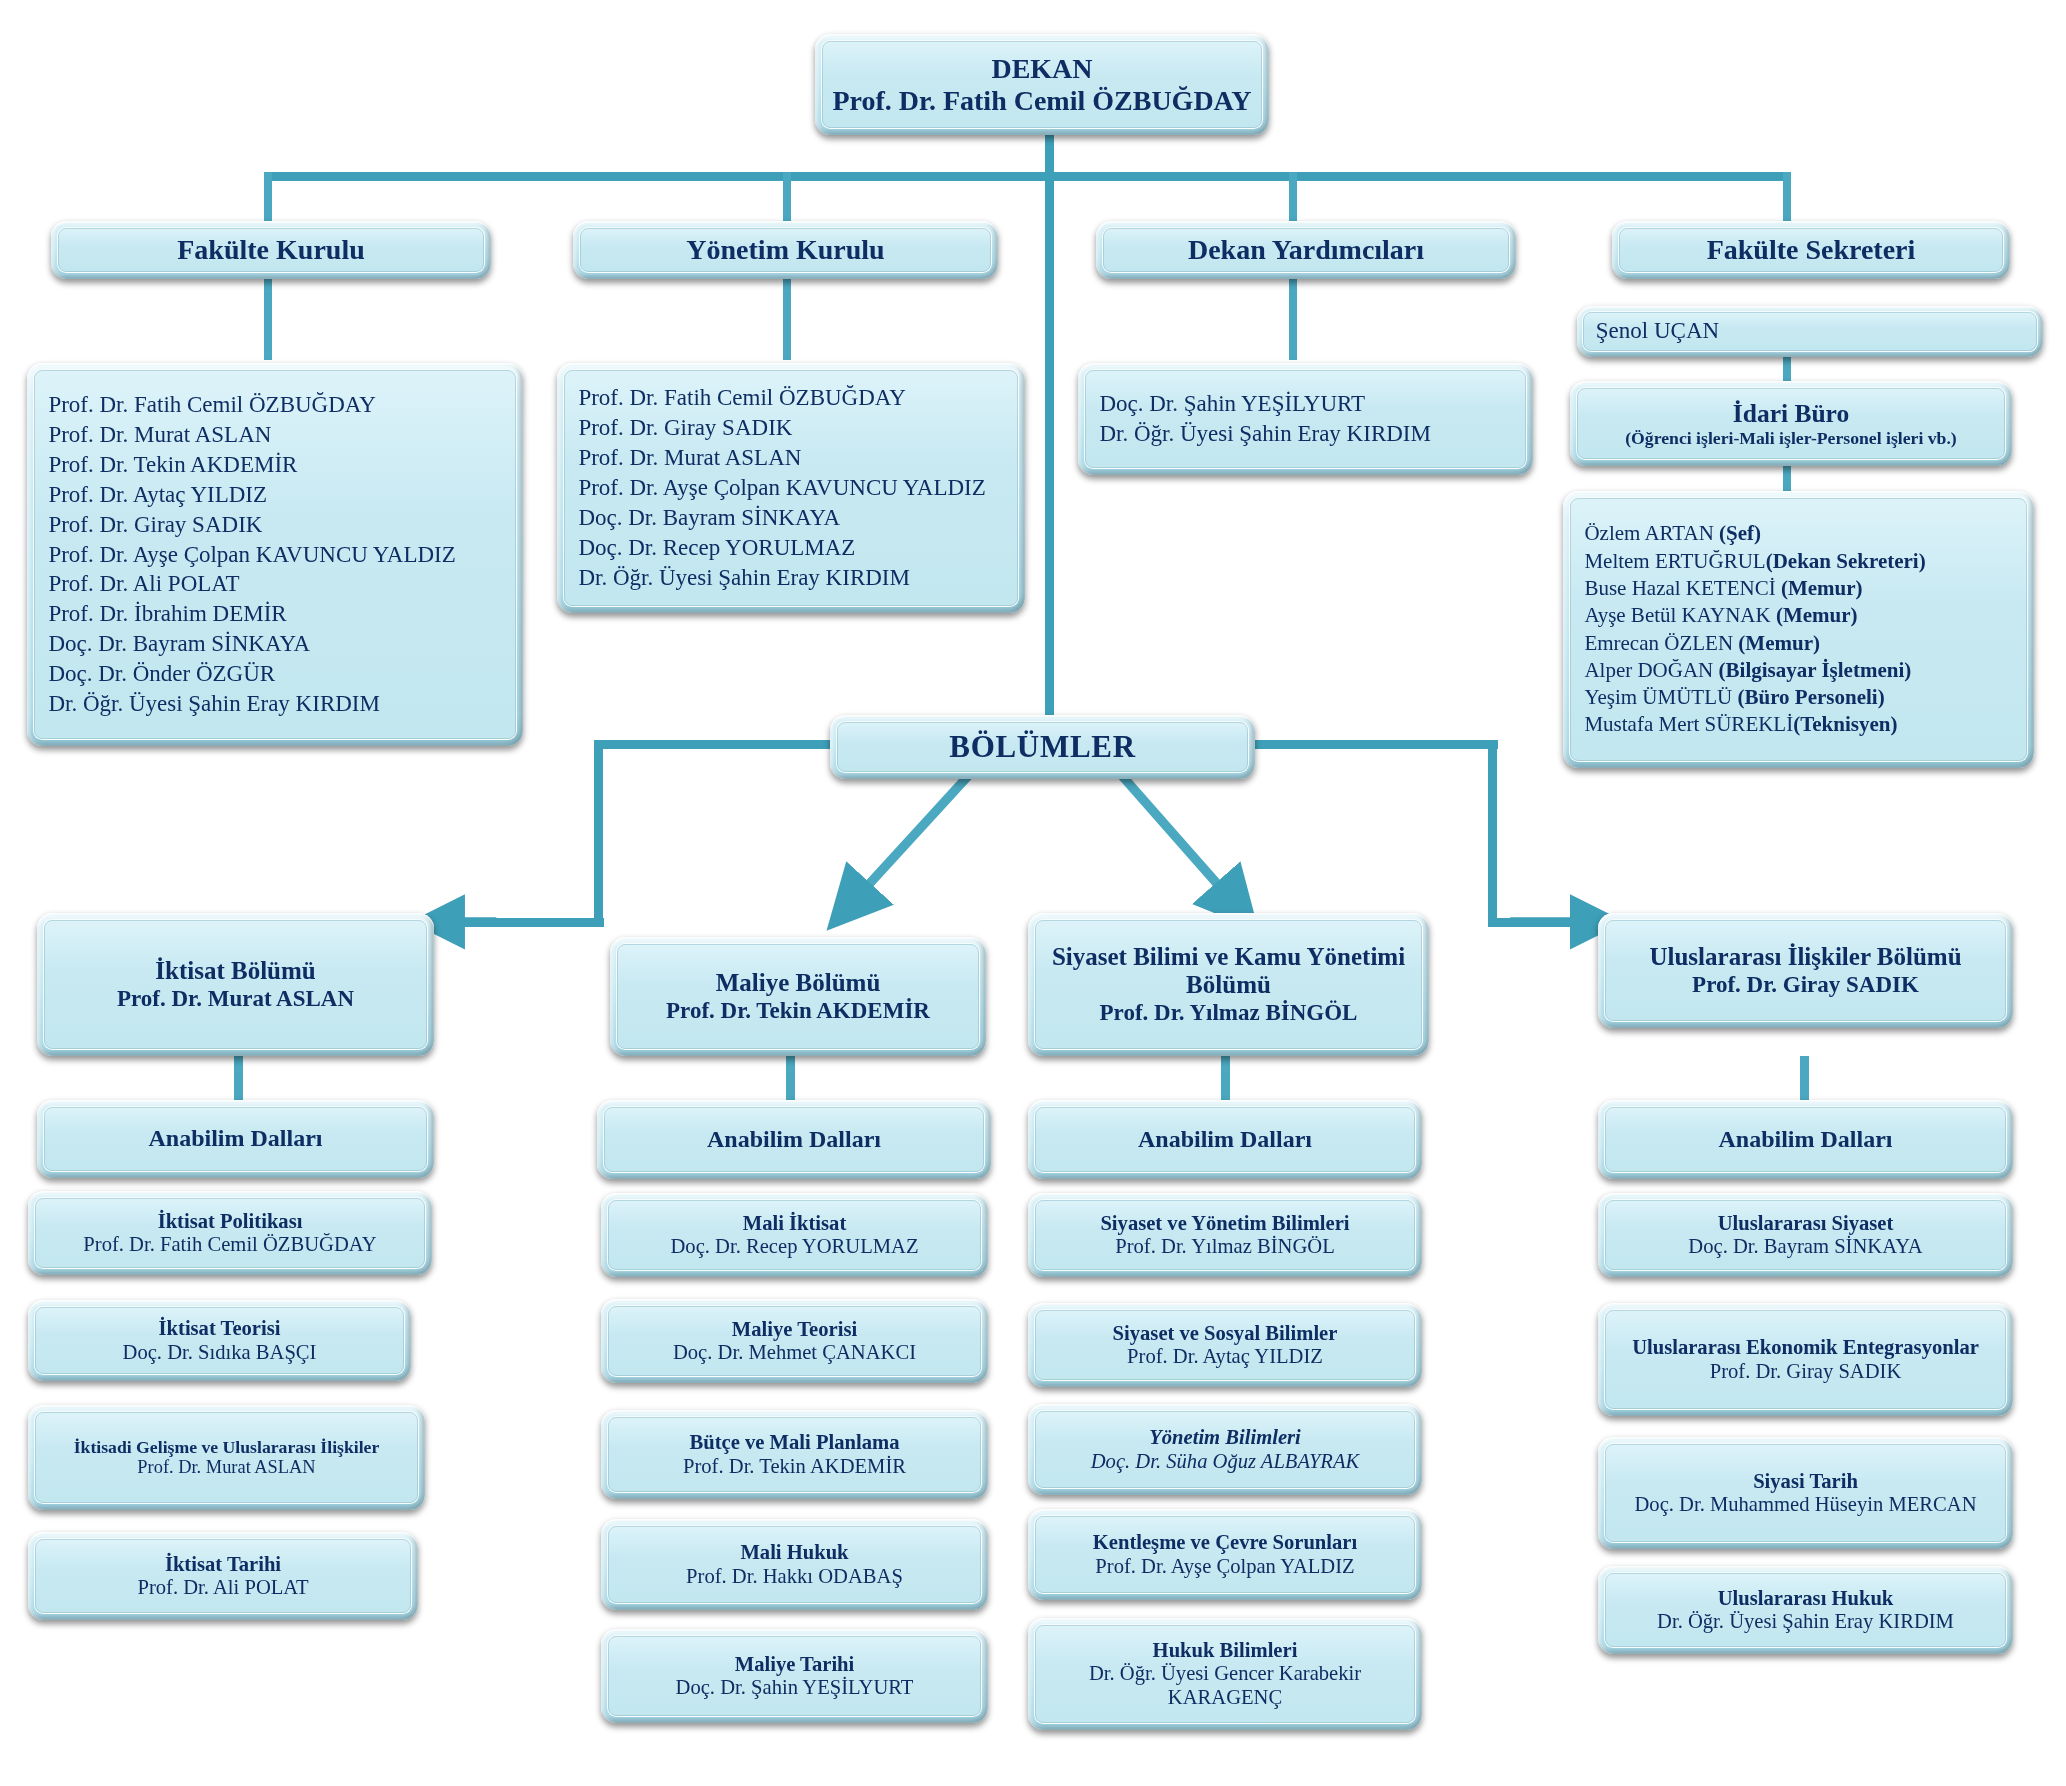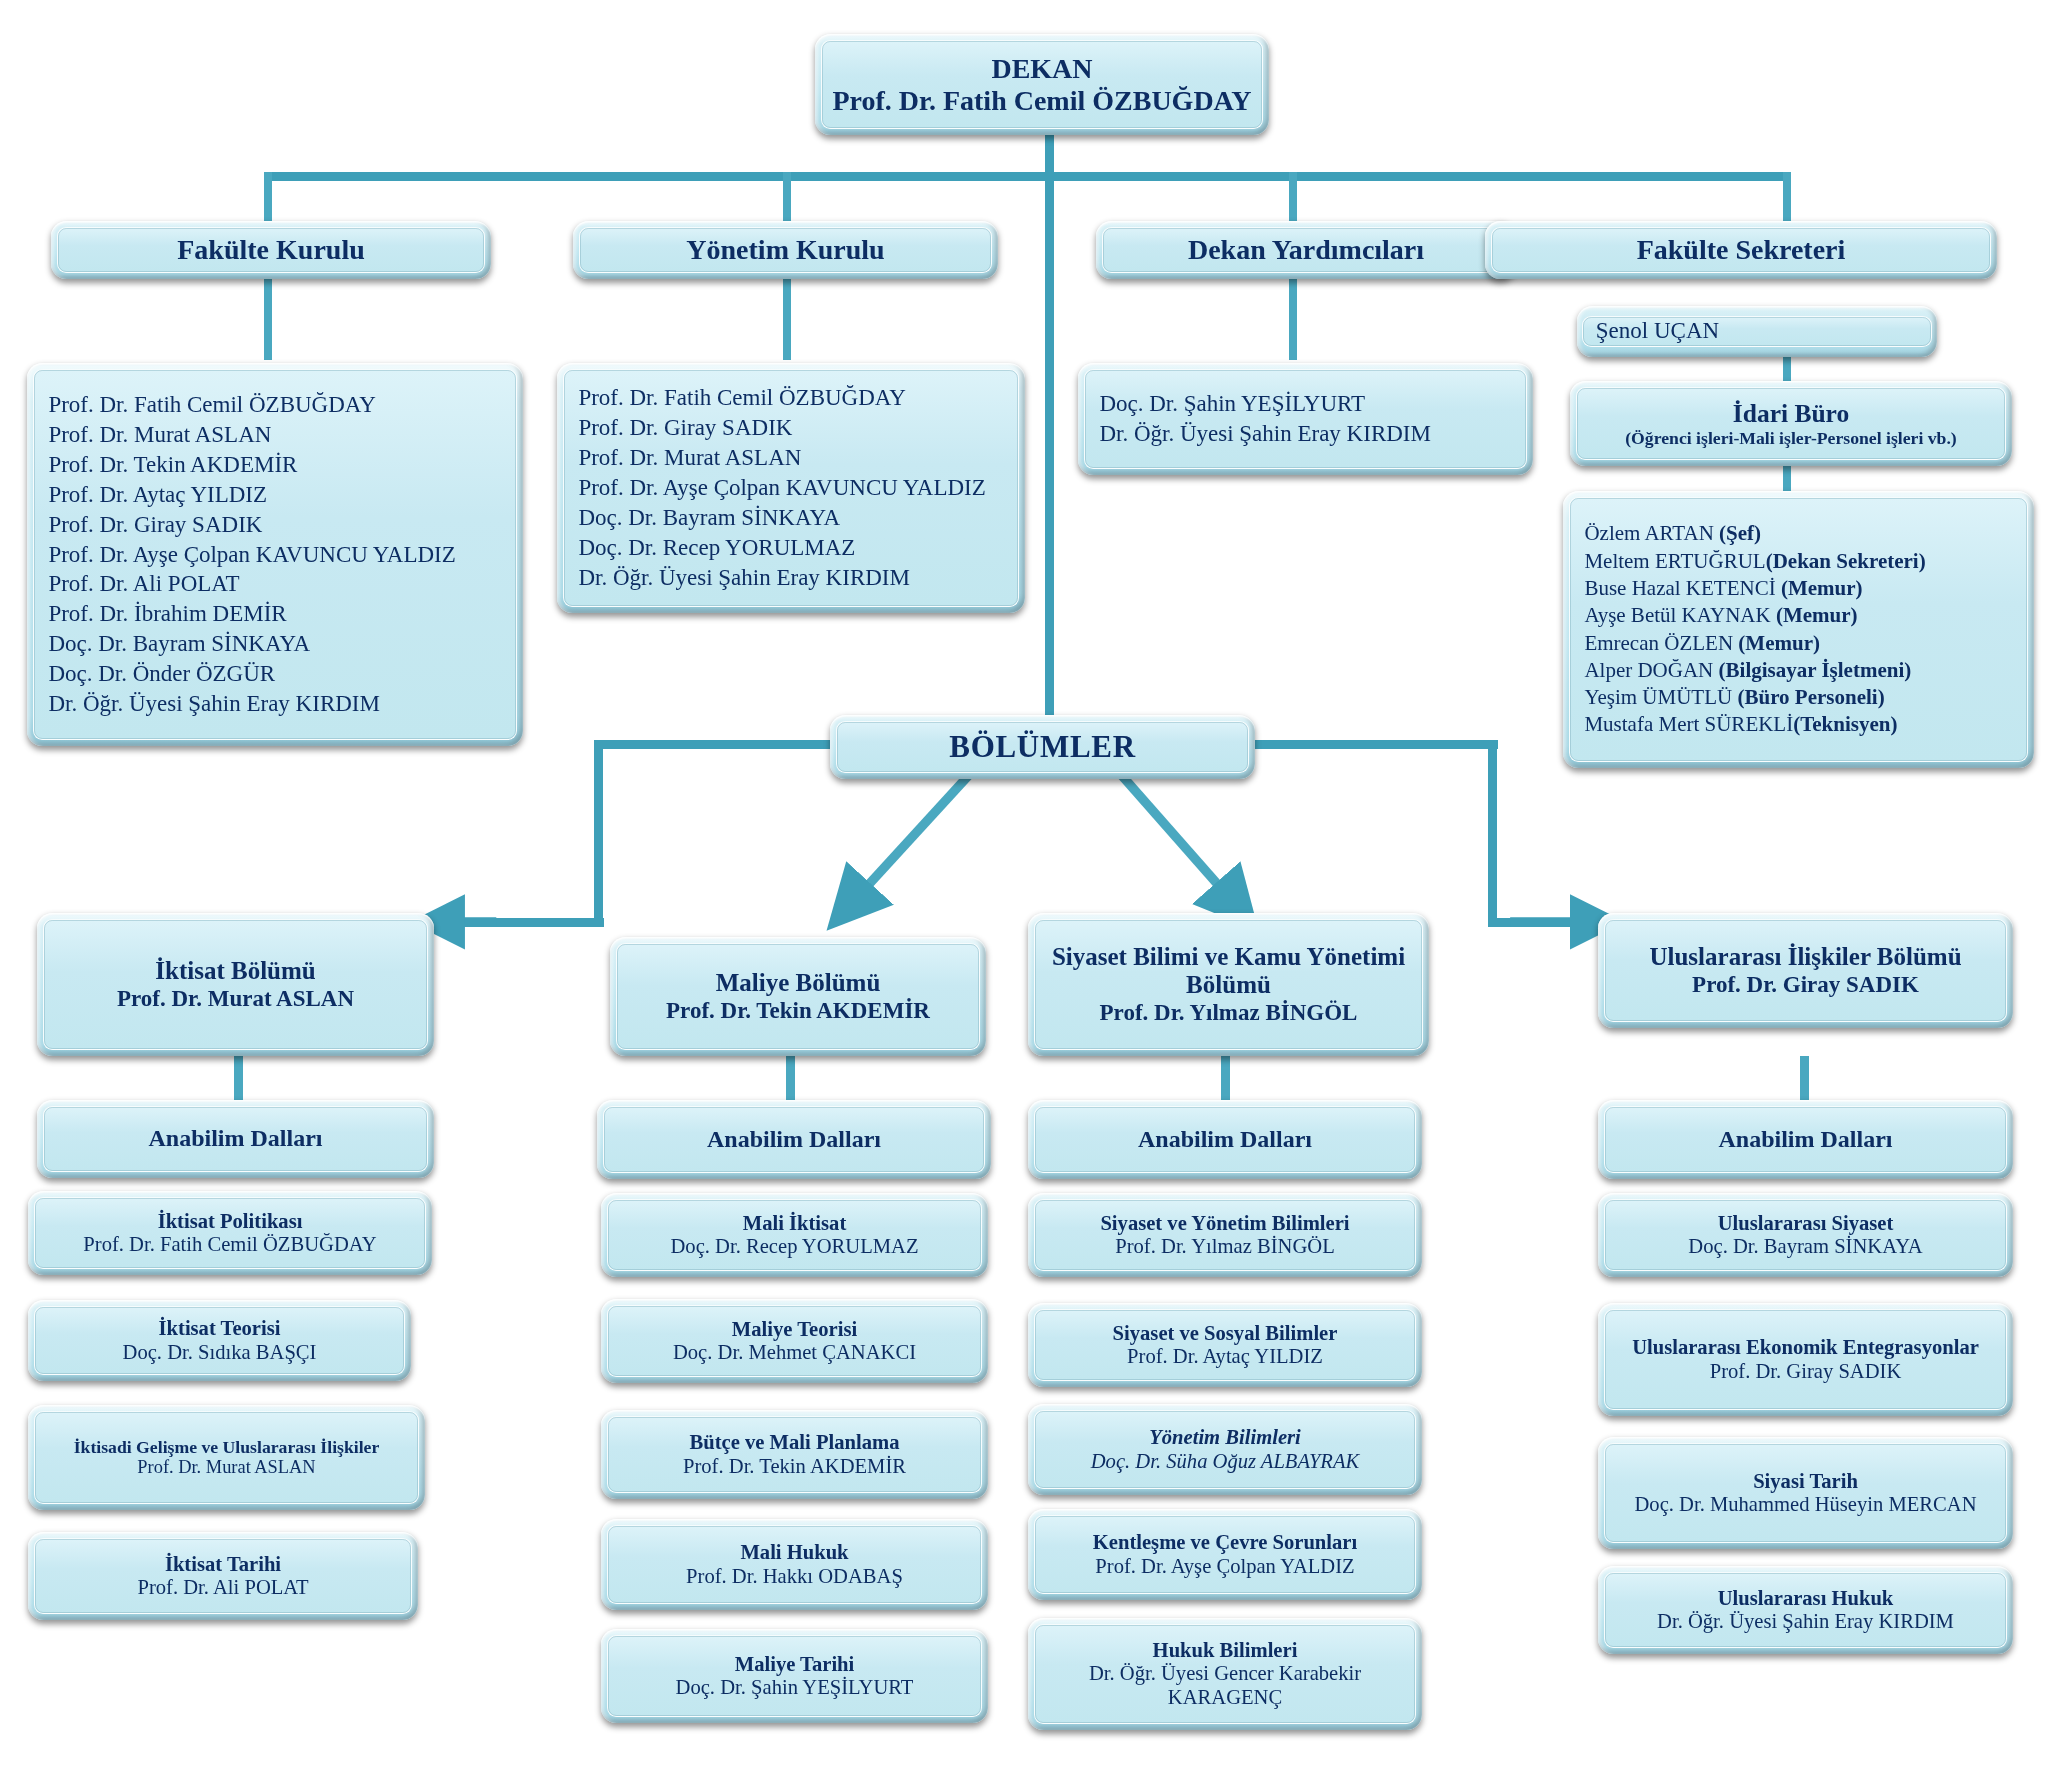--- a/index.html
+++ b/index.html
@@ -137,27 +137,27 @@
       <div class="ttl f-head">Yönetim Kurulu</div>
     </div>
   </div>
 
   <div class="box" style="left:1096px;top:221px;width:420px;height:58px;">
     <div class="inner center">
       <div class="ttl f-head">Dekan Yardımcıları</div>
     </div>
   </div>
 
-  <div class="box" style="left:1485px;top:221px;width:512px;height:58px;">
+  <div class="box" style="left:1612px;top:221px;width:398px;height:58px;">
     <div class="inner center">
       <div class="ttl f-head">Fakülte Sekreteri</div>
     </div>
   </div>
 
-  <div class="box" style="left:1577px;top:306px;width:360px;height:51px;padding:5px;align-items:center;">
+  <div class="box" style="left:1577px;top:306px;width:466px;height:51px;padding:5px;">
     <div class="inner left" style="padding:1.4px 12.8px;">
       <div class="sub f-senol">Şenol UÇAN</div>
     </div>
   </div>
 
   <div class="box" style="left:27px;top:363px;width:496px;height:383px;">
     <div class="inner left" style="padding:10px 14px;">
       <div class="ln f-list">Prof. Dr. Fatih Cemil ÖZBUĞDAY</div>
       <div class="ln f-list">Prof. Dr. Murat ASLAN</div>
       <div class="ln f-list">Prof. Dr. Tekin AKDEMİR</div>

